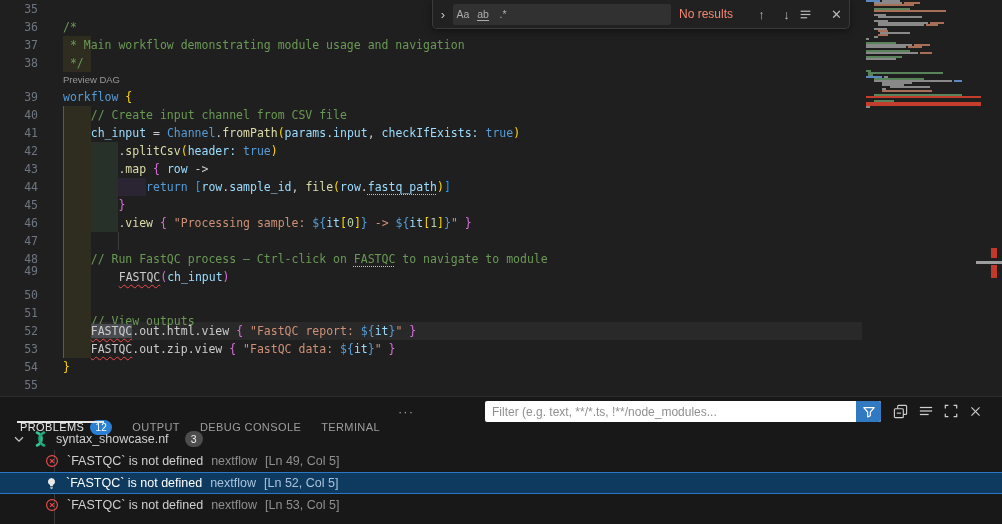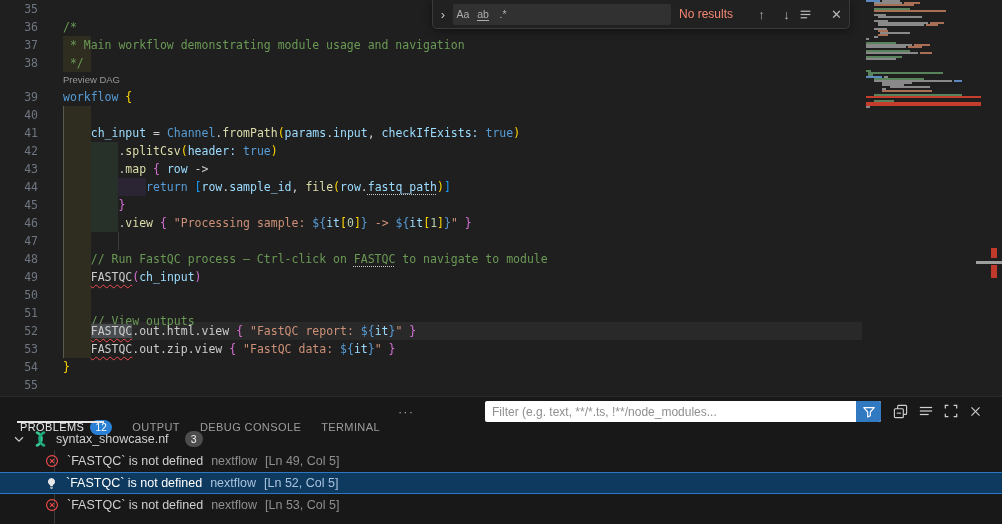--- a/index.html
+++ b/index.html
@@ -117,44 +117,44 @@
         <div class="gutter-num" style="top: 88px;">39</div>
         <div class="gutter-num" style="top: 106px;">40</div>
         <div class="gutter-num" style="top: 124px;">41</div>
         <div class="gutter-num" style="top: 142px;">42</div>
         <div class="gutter-num" style="top: 160px;">43</div>
         <div class="gutter-num" style="top: 178px;">44</div>
         <div class="gutter-num" style="top: 196px;">45</div>
         <div class="gutter-num" style="top: 214px;">46</div>
         <div class="gutter-num" style="top: 232px;">47</div>
         <div class="gutter-num" style="top: 250px;">48</div>
-        <div class="gutter-num" style="top: 268px;">49</div>
+        <div class="gutter-num" style="top: 262px;">49</div>
         <div class="gutter-num" style="top: 286px;">50</div>
         <div class="gutter-num" style="top: 304px;">51</div>
         <div class="gutter-num" style="top: 322px;">52</div>
         <div class="gutter-num" style="top: 340px;">53</div>
         <div class="gutter-num" style="top: 358px;">54</div>
         <div class="gutter-num" style="top: 376px;">55</div>
       </div>
     <div id="code">
         <div class="code-line" style="top: 0px; left: 63px;"></div>
         <div class="code-line" style="top: 18px; left: 63px;"><span class="tk-cm">/*</span></div>
         <div class="code-line" style="top: 36px; left: 63px;"><span class="tk-cm"> * Main workflow demonstrating module usage and navigation</span></div>
         <div class="code-line" style="top: 54px; left: 63px;"><span class="tk-cm"> */</span></div>
         <div class="code-line" style="top: 88px; left: 63px;"><span class="tk-kw">workflow </span><span class="tk-b1">{</span></div>
-        <div class="code-line" style="top: 106px; left: 63px;"><span class="tk-pl">    </span></div>
+        <div class="code-line" style="top: 106px; left: 63px;"><span class="tk-pl">    </span><span class="tk-cm">// Create input channel from CSV file</span></div>
         <div class="code-line" style="top: 124px; left: 63px;"><span class="tk-pl">    </span><span class="tk-vr">ch_input</span><span class="tk-pl"> = </span><span class="tk-kw">Channel</span><span class="tk-pl">.</span><span class="tk-fn">fromPath</span><span class="tk-b1">(</span><span class="tk-vr">params</span><span class="tk-pl">.</span><span class="tk-vr">input</span><span class="tk-pl">, </span><span class="tk-vr">checkIfExists:</span><span class="tk-pl"> </span><span class="tk-kw">true</span><span class="tk-b1">)</span></div>
         <div class="code-line" style="top: 142px; left: 63px;"><span class="tk-pl">        .</span><span class="tk-fn">splitCsv</span><span class="tk-b1">(</span><span class="tk-vr">header:</span><span class="tk-pl"> </span><span class="tk-kw">true</span><span class="tk-b1">)</span></div>
         <div class="code-line" style="top: 160px; left: 63px;"><span class="tk-pl">        .</span><span class="tk-fn">map</span><span class="tk-pl"> </span><span class="tk-b2">{</span><span class="tk-pl"> </span><span class="tk-vr">row</span><span class="tk-pl"> -&gt;</span></div>
         <div class="code-line" style="top: 178px; left: 63px;"><span class="tk-pl">            </span><span class="tk-kw">return</span><span class="tk-pl"> </span><span class="tk-b3">[</span><span class="tk-vr">row</span><span class="tk-pl">.</span><span class="tk-vr">sample_id</span><span class="tk-pl">, </span><span class="tk-fn">file</span><span class="tk-b1">(</span><span class="tk-vr">row</span><span class="tk-pl">.</span><span class="tk-vr tk-dot">fastq_path</span><span class="tk-b1">)</span><span class="tk-b3">]</span></div>
         <div class="code-line" style="top: 196px; left: 63px;"><span class="tk-pl">        </span><span class="tk-b2">}</span></div>
         <div class="code-line" style="top: 214px; left: 63px;"><span class="tk-pl">        .</span><span class="tk-fn">view</span><span class="tk-pl"> </span><span class="tk-b2">{</span><span class="tk-pl"> </span><span class="tk-st">"Processing sample: </span><span class="tk-it">${</span><span class="tk-vr">it</span><span class="tk-b1">[</span><span class="tk-nm">0</span><span class="tk-b1">]</span><span class="tk-it">}</span><span class="tk-st"> -&gt; </span><span class="tk-it">${</span><span class="tk-vr">it</span><span class="tk-b1">[</span><span class="tk-nm">1</span><span class="tk-b1">]</span><span class="tk-it">}</span><span class="tk-st">"</span><span class="tk-pl"> </span><span class="tk-b2">}</span></div>
         <div class="code-line" style="top: 232px; left: 63px;"></div>
         <div class="code-line" style="top: 250px; left: 63px;"><span class="tk-pl">    </span><span class="tk-cm">// Run FastQC process — Ctrl-click on </span><span class="tk-cm tk-dot">FASTQC</span><span class="tk-cm"> to navigate to module</span></div>
-        <div class="code-line" style="top: 268px; left: 63px;"><span class="tk-pl">    </span><span class="tk-pl tk-sqg">FASTQC</span><span class="tk-b2">(</span><span class="tk-vr">ch_input</span><span class="tk-b2">)</span></div>
+        <div class="code-line" style="top: 268px; left: 63px; padding-left: 28px;"><span class="tk-pl">    </span><span class="tk-pl tk-sqg">FASTQC</span><span class="tk-b2">(</span><span class="tk-vr">ch_input</span><span class="tk-b2">)</span></div>
         <div class="code-line" style="top: 286px; left: 63px;"></div>
         <div class="code-line" style="top: 312px; left: 63px;"><span class="tk-pl">    </span><span class="tk-cm">// View outputs</span></div>
         <div class="code-line" style="top: 322px; left: 63px;"><span class="tk-pl">    </span><span class="tk-pl tk-sqg tk-whl">FASTQC</span><span class="tk-pl">.out.html.view</span><span class="tk-pl"> </span><span class="tk-b2">{</span><span class="tk-pl"> </span><span class="tk-st">"FastQC report: </span><span class="tk-it">${</span><span class="tk-vr">it</span><span class="tk-it">}</span><span class="tk-st">"</span><span class="tk-pl"> </span><span class="tk-b2">}</span></div>
         <div class="code-line" style="top: 340px; left: 63px;"><span class="tk-pl">    </span><span class="tk-pl tk-sqg">FASTQC</span><span class="tk-pl">.out.zip.view</span><span class="tk-pl"> </span><span class="tk-b2">{</span><span class="tk-pl"> </span><span class="tk-st">"FastQC data: </span><span class="tk-it">${</span><span class="tk-vr">it</span><span class="tk-it">}</span><span class="tk-st">"</span><span class="tk-pl"> </span><span class="tk-b2">}</span></div>
         <div class="code-line" style="top: 358px; left: 63px;"><span class="tk-b1">}</span></div>
         <div class="code-line" style="top: 376px; left: 63px;"></div>
       </div>
     <div id="codelens" class="codelens" style="top:72px;">Preview DAG</div>
 
     <div class="find">

